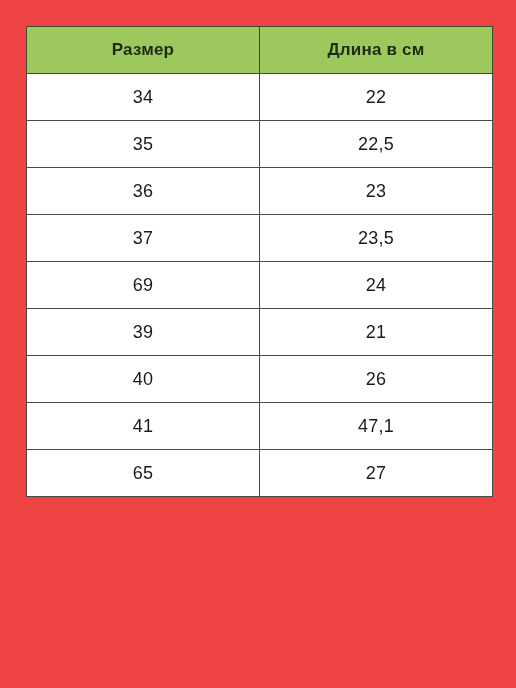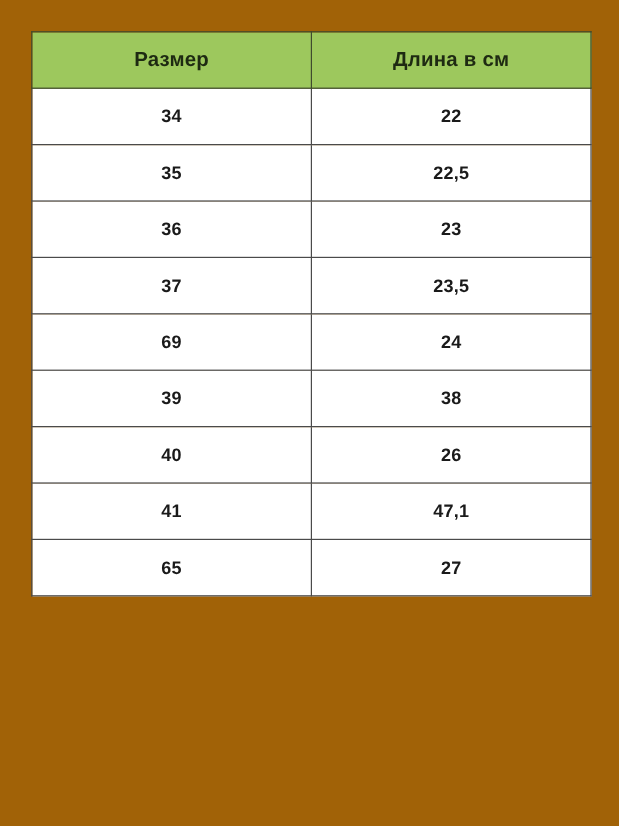--- a/index.html
+++ b/index.html
@@ -11,21 +11,21 @@
     height: 688px;
     background: #ffffff;
     font-family: "Liberation Sans", sans-serif;
     overflow: hidden;
   }
 
   .page {
     position: relative;
     width: 516px;
     height: 688px;
-    background: #a16207;
+    background: #ef4444;
   }
 
   .size-table-wrap {
     position: absolute;
     left: 26px;
     top: 26px;
     width: 464px;
   }
 
   table.size-table {
@@ -50,22 +50,22 @@
     font-size: 17px;
     font-weight: bold;
     letter-spacing: 0.2px;
     border-color: #3f4a2e;
   }
 
   table.size-table tbody td {
     height: 46px;
     background: #ffffff;
     color: #1a1a1a;
-    font-size: 15px;
-    font-weight: bold;
+    font-size: 18px;
+    font-weight: normal;
     letter-spacing: 0.2px;
   }
 </style>
 </head>
 <body>
 
 <div class="page">
 
   <div class="size-table-wrap">
     <table class="size-table">
@@ -91,21 +91,21 @@
           <tr>
             <td>37</td>
             <td>23,5</td>
           </tr>
           <tr>
             <td>69</td>
             <td>24</td>
           </tr>
           <tr>
             <td>39</td>
-            <td>38</td>
+            <td>21</td>
           </tr>
           <tr>
             <td>40</td>
             <td>26</td>
           </tr>
           <tr>
             <td>41</td>
             <td>47,1</td>
           </tr>
           <tr>

